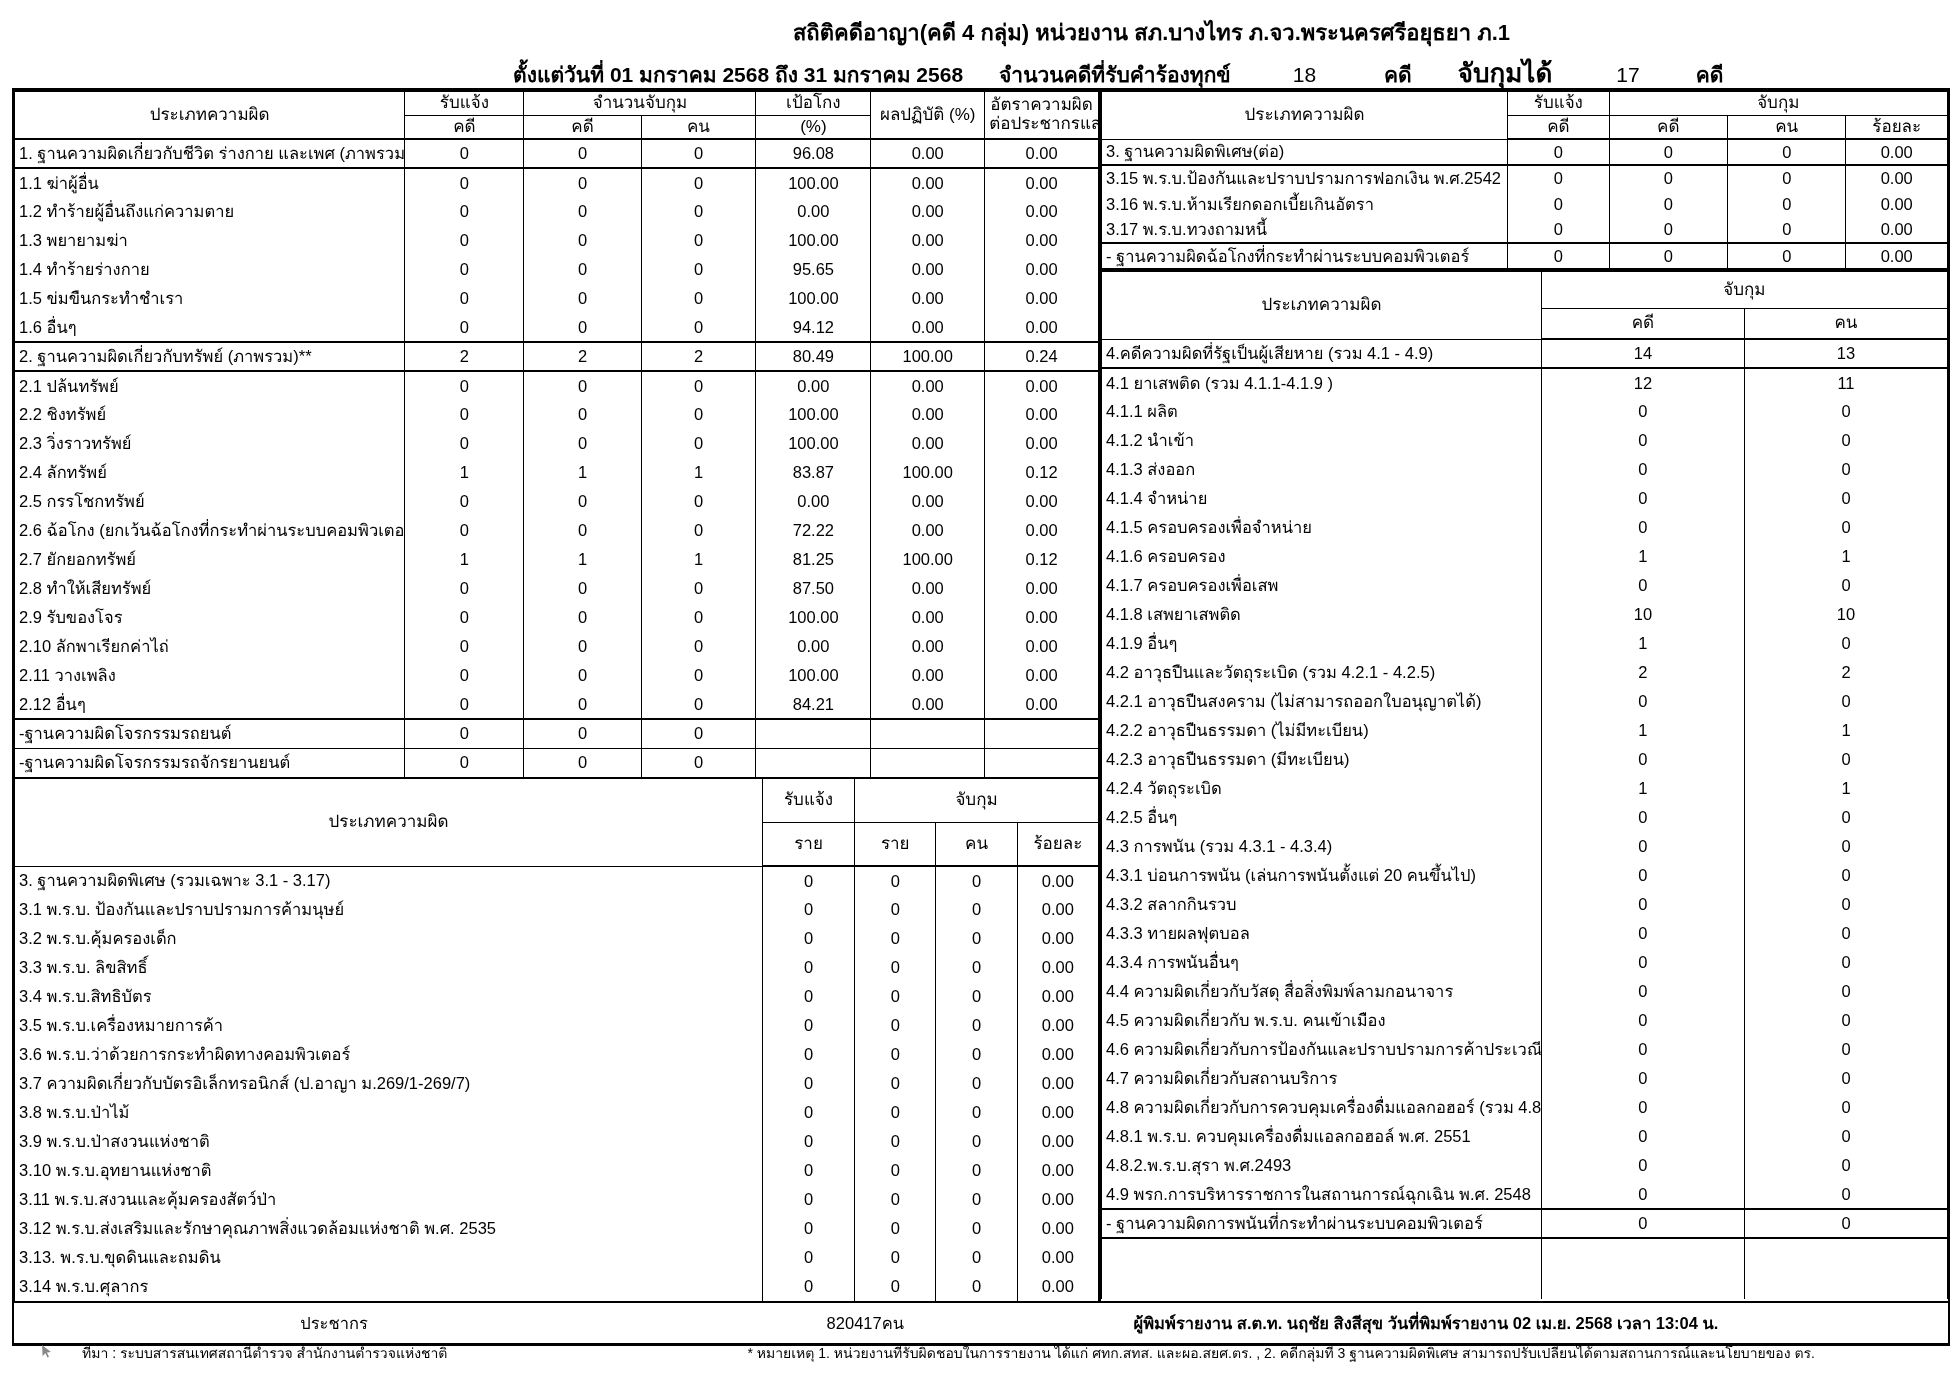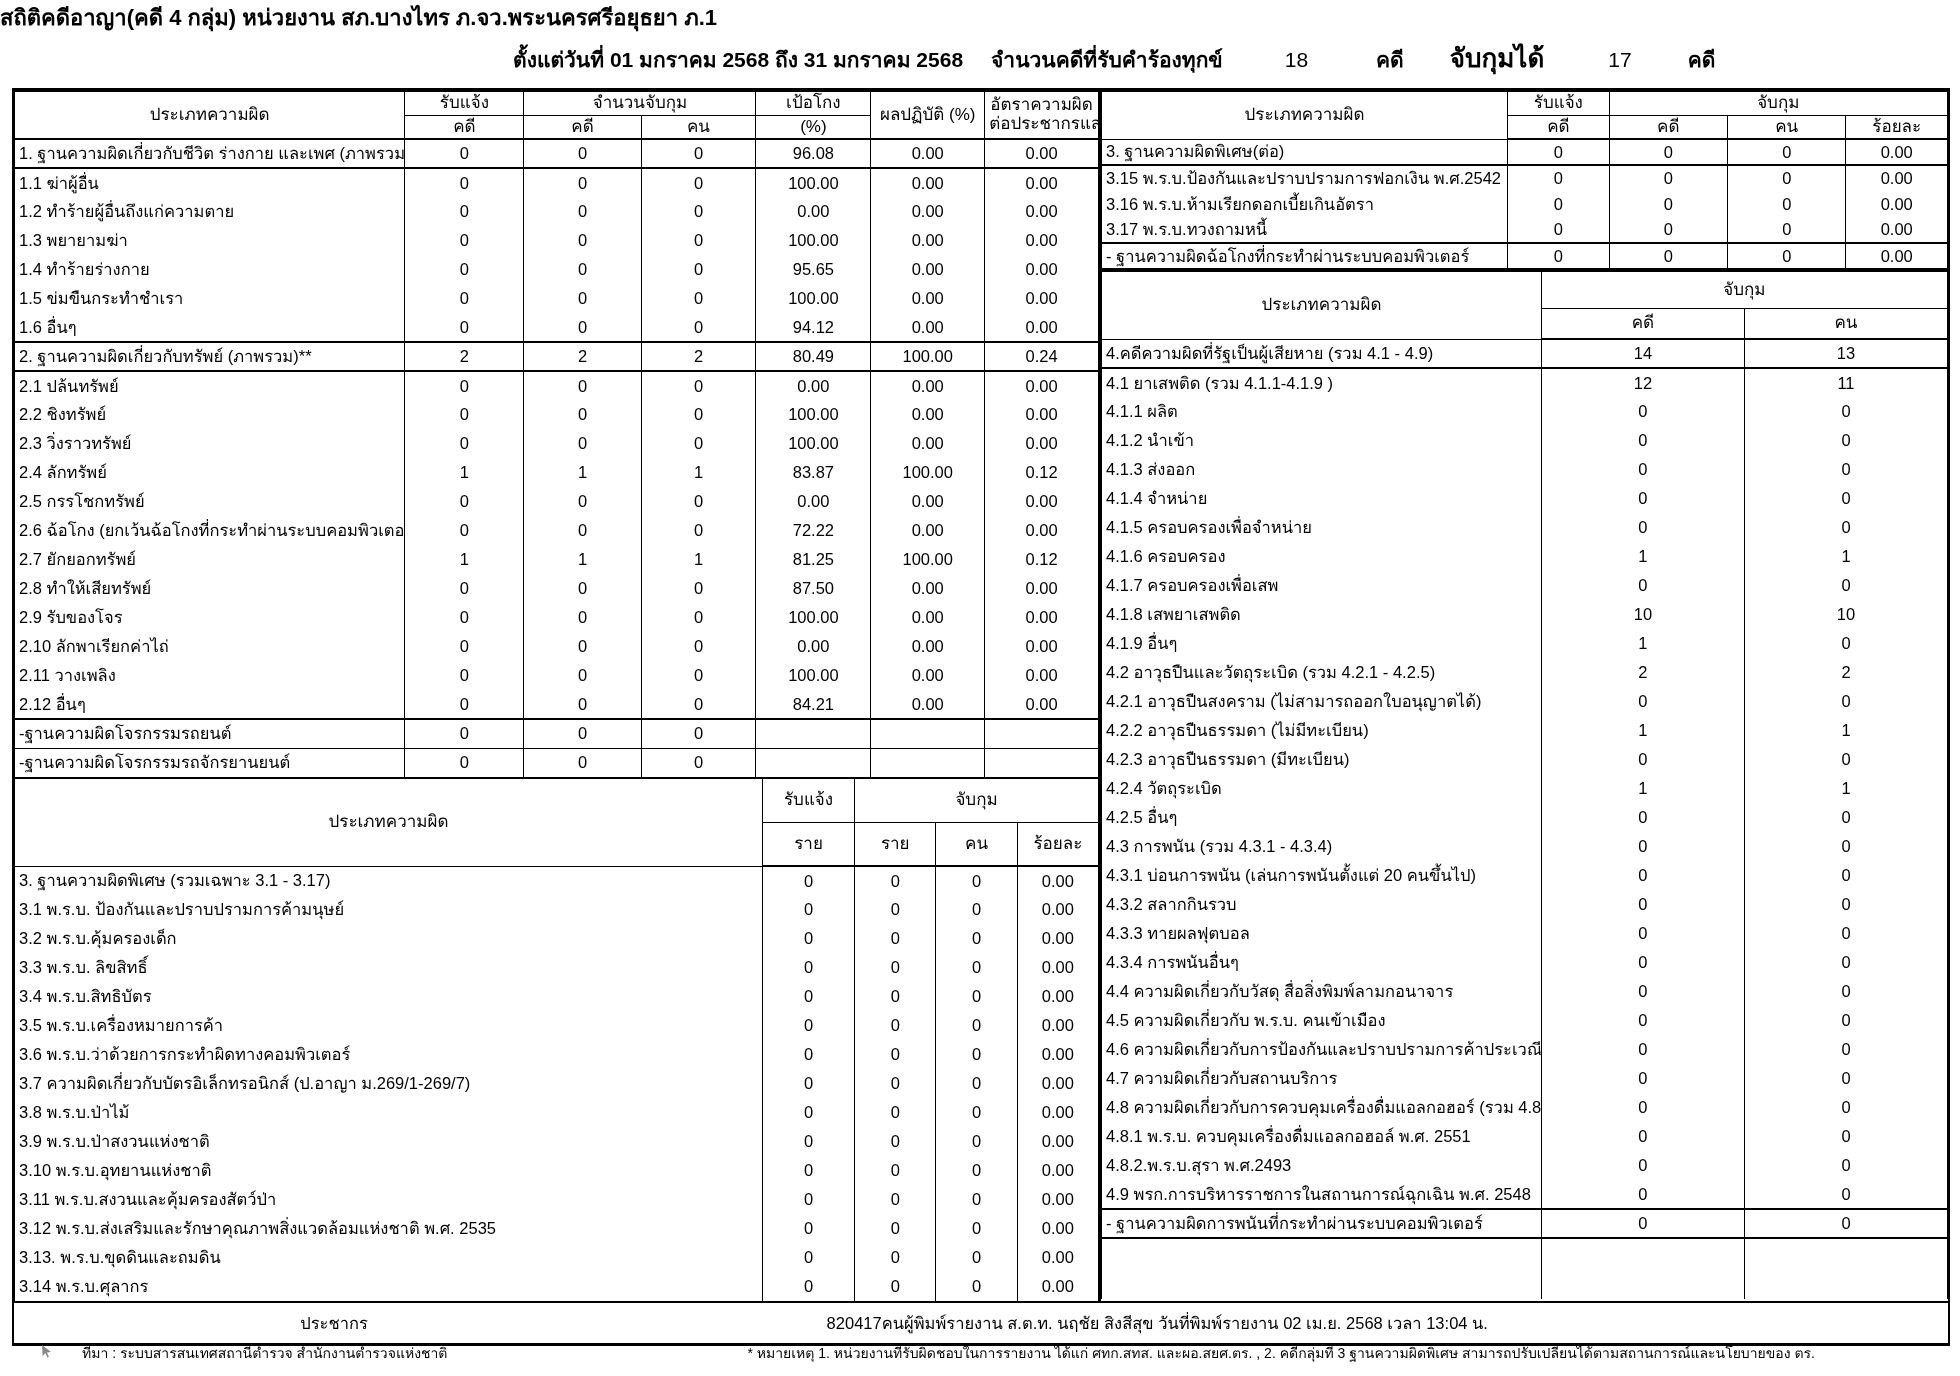--- a/index.html
+++ b/index.html
@@ -1,25 +1,25 @@
 <!DOCTYPE html>
 <html><head>
 <meta charset="utf-8">
 <style>
   html,body{margin:0;padding:0;}
   body{
     width:1960px;height:1376px;overflow:hidden;background:#fff;color:#000;
     font-family:"Liberation Sans","DejaVu Sans",sans-serif;
     position:relative;
   }
-  .title-wrap{width:1510px;text-align:left;padding-top:5px;}
+  .title-wrap{width:1510px;text-align:right;padding-top:20px;}
   .title{font-size:22px;font-weight:bold;line-height:1.2;}
   .subtitle-row{display:flex;align-items:baseline;margin-top:6px;height:34px;padding-left:16px;}
   .subtitle-row .date{margin-left:497px;font-size:21px;font-weight:bold;}
-  .subtitle-row .clabel{margin-left:28px;font-size:21px;font-weight:bold;}
+  .subtitle-row .clabel{margin-left:36px;font-size:21px;font-weight:bold;}
   .subtitle-row .cval{margin-left:62px;font-size:21px;}
   .subtitle-row .cunit{margin-left:68px;font-size:21px;font-weight:bold;}
   .subtitle-row .alabel{margin-left:46px;font-size:26px;font-weight:bold;}
   .subtitle-row .aval{margin-left:64px;font-size:21px;}
   .subtitle-row .aunit{margin-left:56px;font-size:21px;font-weight:bold;}
 
   .report{
     position:absolute;left:12px;right:10px;top:88px;
     border:2px solid #000;
   }
@@ -57,21 +57,21 @@
   #t-right-main tbody tr{height:29px;padding-left:39px;}
   .rate-cell span{display:block;line-height:1.1;}
 
   .footer-row{
     display:flex;align-items:center;height:40px;
     border-top:2px solid #000;border-bottom:1px solid #000;
     font-size:16.5px;
   }
   .footer-row .pop-label{width:640px;text-align:center;}
   .footer-row .pop-value{width:250px;text-align:right;}
-  .footer-row .print-info{flex:1;text-align:left;}
+  .footer-row .print-info{flex:1;text-align:center;font-weight:bold;}
 
   .notes-row{position:absolute;left:14px;right:0;top:1342px;font-size:14px;display:flex;align-items:flex-start;}
   .cursor-icon{margin-left:26px;margin-top:2px;}
   .src{margin-left:28px;}
   .remark{margin-left:300px;}
 </style>
 </head>
 <body>
 
 <div class="title-wrap">

